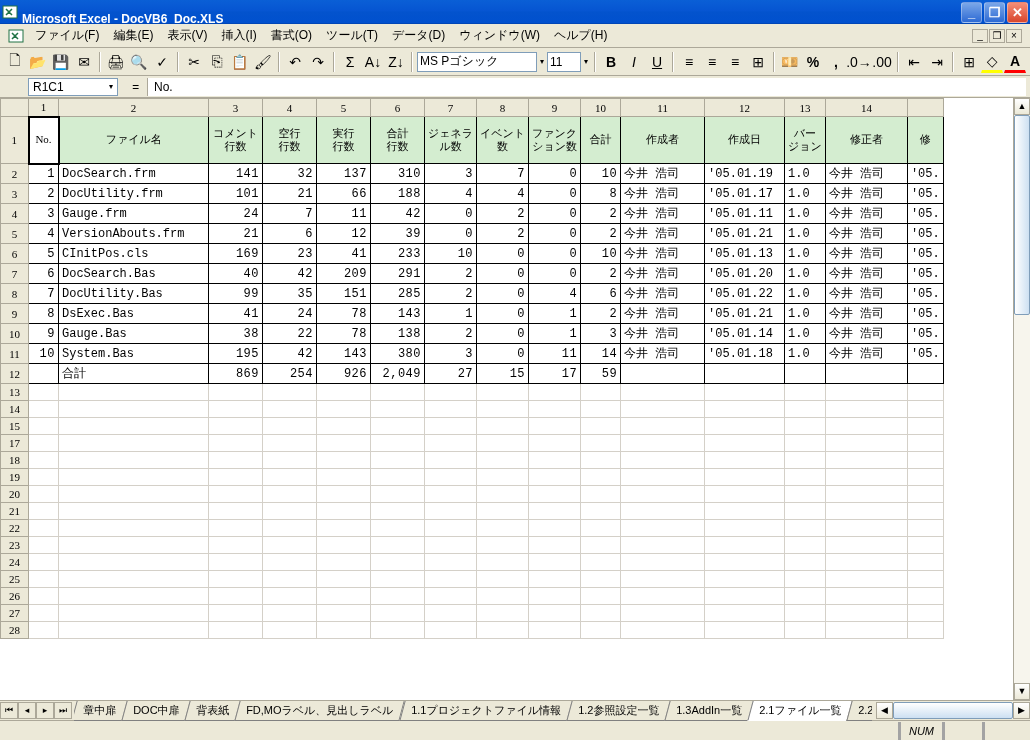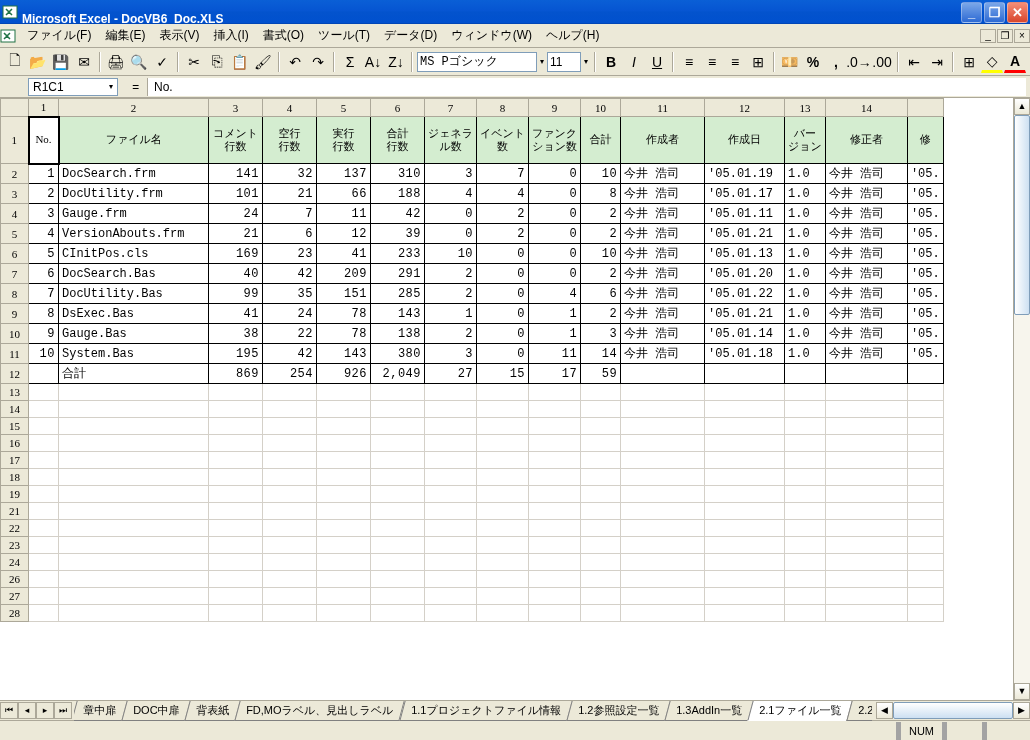--- a/index.html
+++ b/index.html
@@ -4,30 +4,30 @@
 <style>
 * { box-sizing: border-box; margin: 0; padding: 0; }
 body { font-family: "MS UI Gothic", "MS PGothic", sans-serif; font-size: 11px; width: 1030px; height: 740px; overflow: hidden; background: #ece9d8; display: flex; flex-direction: column; }
 .titlebar { height: 24px; background: linear-gradient(to bottom, #0a5fd6, #0655d2 45%, #0353cd 50%, #0050ce 95%, #003ea5); color: #fff; display: flex; align-items: center; padding: 0 2px; font-size: 12px; font-weight: bold; }
 .titlebar svg { margin-right: 4px; }
 .titlebar .title { flex: 1; margin-top: 14px; }
 .titlebar .winbtns { display: flex; gap: 2px; }
 .winbtn { width: 21px; height: 21px; border-radius: 3px; display: flex; align-items: center; justify-content: center; font-family: Arial; font-size: 13px; font-weight: bold; }
 .winbtn.min, .winbtn.max { background: linear-gradient(to bottom, #7ba7e8, #2d6ad4); border: 1px solid #fff5; }
 .winbtn.close { background: linear-gradient(to bottom, #f58e78, #d8462c); border: 1px solid #fff5; }
-.menubar { height: 24px; background: #ece9d8; display: flex; align-items: center; padding: 2px 0; gap: 0; border-bottom: 1px solid #aca899; }
+.menubar { height: 24px; background: #ece9d8; display: flex; align-items: center; padding: 2px 8px; gap: 0; border-bottom: 1px solid #aca899; }
 .menubar svg { margin-right: 4px; }
 .menubar .item { padding: 2px 7px; font-size: 12px; }
 .docbtns { margin-left: auto; display: flex; gap: 1px; }
 .docbtns .db { width: 16px; height: 14px; background: #ece9d8; border: 1px solid #aca899; font-size: 10px; line-height: 12px; text-align: center; font-family: Arial; }
 .toolbar { height: 28px; background: #ece9d8; display: flex; align-items: center; padding: 2px 4px; gap: 1px; border-bottom: 1px solid #aca899; }
 .tbtn { width: 22px; height: 22px; display: flex; align-items: center; justify-content: center; border: 1px solid transparent; font-size: 14px; }
 .tsep { width: 2px; height: 20px; border-left: 1px solid #aca899; border-right: 1px solid #fff; margin: 0 3px; }
 .fontsel, .sizesel { border: 1px solid #7f9db9; background: #fff; height: 20px; font-size: 12px; padding: 0 2px; }
-.fontsel { width: 120px; font-family: Liberation Mono, monospace; }
+.fontsel { width: 120px; }
 .sizesel { width: 34px; }
 .arrow-d { font-size: 8px; padding: 0 2px; }
 .formulabar { height: 22px; background: #ece9d8; display: flex; align-items: center; border-bottom: 1px solid #aca899; }
 .namebox { width: 90px; border: 1px solid #7f9db9; background: #fff; padding: 1px 4px; margin: 0 6px 0 28px; font-size: 12px; display: flex; align-items: center; justify-content: space-between; }
 .fx { padding: 0 8px; font-style: italic; font-size: 12px; }
 .formula-in { flex: 1; border: none; border-left: 1px solid #aca899; padding: 0 6px; font-size: 12px; background: #fff; margin-right: 4px; height: 18px; }
 .grid-area { flex: 1; display: flex; overflow: hidden; background: #fff; position: relative; }
 .grid-table { border-collapse: collapse; table-layout: fixed; font-family: "Courier New", monospace; font-size: 12px; }
 .grid-table th { background: #ece9d8; border: 1px solid #aca899; font-weight: normal; padding: 1px 2px; font-family: "MS UI Gothic"; font-size: 11px; position: sticky; }
 .grid-table th.corner { background: #ece9d8; z-index: 3; top: 0; left: 0; }
@@ -50,21 +50,21 @@
 .tabnavbtn { width: 18px; height: 17px; background: #ece9d8; border: 1px solid #aca899; font-size: 9px; text-align: center; line-height: 15px; }
 .tabs { display: flex; font-size: 11px; margin-left: 2px; overflow: hidden; }
 .tab { padding: 2px 8px 2px 8px; background: #ece9d8; border: 1px solid #808080; border-top: none; position: relative; margin-right: -1px; white-space: nowrap; transform: skew(-15deg); }
 .tab span { display: inline-block; transform: skew(15deg); }
 .tab.active { background: #fff; font-weight: normal; border-bottom: 1px solid #fff; }
 .hscroll { flex: 1; display: flex; margin-left: 4px; height: 17px; }
 .hscroll .scrollbtn { width: 17px; height: 17px; }
 .hscroll .track { flex: 1; background: #f7f5ed; display: flex; }
 .hscroll .thumb { width: 120px; background: linear-gradient(to bottom, #fff, #cde0f2); border: 1px solid #7f9db9; border-radius: 2px; }
 .statusbar { height: 20px; background: #ece9d8; border-top: 1px solid #aca899; display: flex; align-items: center; padding: 0 8px; font-size: 11px; }
-.statusbar .cell { border-left: 5px solid #a3a3a3; padding: 0 8px; height: 18px; line-height: 18px; }
+.statusbar .cell { border-left: 3px solid #a3a3a3; padding: 0 8px; height: 18px; line-height: 18px; font-style: italic; }
 .statusbar .spacer { flex: 1; }
 </style>
 </head>
 <body>
 
 <div class="titlebar">
   <svg width="16" height="16">
       <rect x="1" y="2" width="14" height="12" fill="#fff" stroke="#207245"></rect>
       <path d="M4 5 L7 8 L4 11 M10 5 L7 8 L10 11" stroke="#207245" stroke-width="1.5" fill="none"></path>
     </svg>
@@ -474,38 +474,20 @@
             <td></td>
             <td></td>
             <td></td>
             <td></td>
             <td></td>
             <td></td>
             <td></td>
             <td></td>
           </tr>
           <tr>
-            <th class="rowh">16</th>
-            <td></td>
-            <td></td>
-            <td></td>
-            <td></td>
-            <td></td>
-            <td></td>
-            <td></td>
-            <td></td>
-            <td></td>
-            <td></td>
-            <td></td>
-            <td></td>
-            <td></td>
-            <td></td>
-            <td></td>
-          </tr>
-          <tr>
             <th class="rowh">17</th>
             <td></td>
             <td></td>
             <td></td>
             <td></td>
             <td></td>
             <td></td>
             <td></td>
             <td></td>
             <td></td>
@@ -546,20 +528,38 @@
             <td></td>
             <td></td>
             <td></td>
             <td></td>
             <td></td>
             <td></td>
             <td></td>
             <td></td>
           </tr>
           <tr>
+            <th class="rowh">20</th>
+            <td></td>
+            <td></td>
+            <td></td>
+            <td></td>
+            <td></td>
+            <td></td>
+            <td></td>
+            <td></td>
+            <td></td>
+            <td></td>
+            <td></td>
+            <td></td>
+            <td></td>
+            <td></td>
+            <td></td>
+          </tr>
+          <tr>
             <th class="rowh">21</th>
             <td></td>
             <td></td>
             <td></td>
             <td></td>
             <td></td>
             <td></td>
             <td></td>
             <td></td>
             <td></td>
@@ -601,20 +601,38 @@
             <td></td>
             <td></td>
             <td></td>
             <td></td>
             <td></td>
             <td></td>
             <td></td>
           </tr>
           <tr>
             <th class="rowh">24</th>
+            <td></td>
+            <td></td>
+            <td></td>
+            <td></td>
+            <td></td>
+            <td></td>
+            <td></td>
+            <td></td>
+            <td></td>
+            <td></td>
+            <td></td>
+            <td></td>
+            <td></td>
+            <td></td>
+            <td></td>
+          </tr>
+          <tr>
+            <th class="rowh">25</th>
             <td></td>
             <td></td>
             <td></td>
             <td></td>
             <td></td>
             <td></td>
             <td></td>
             <td></td>
             <td></td>
             <td></td>

